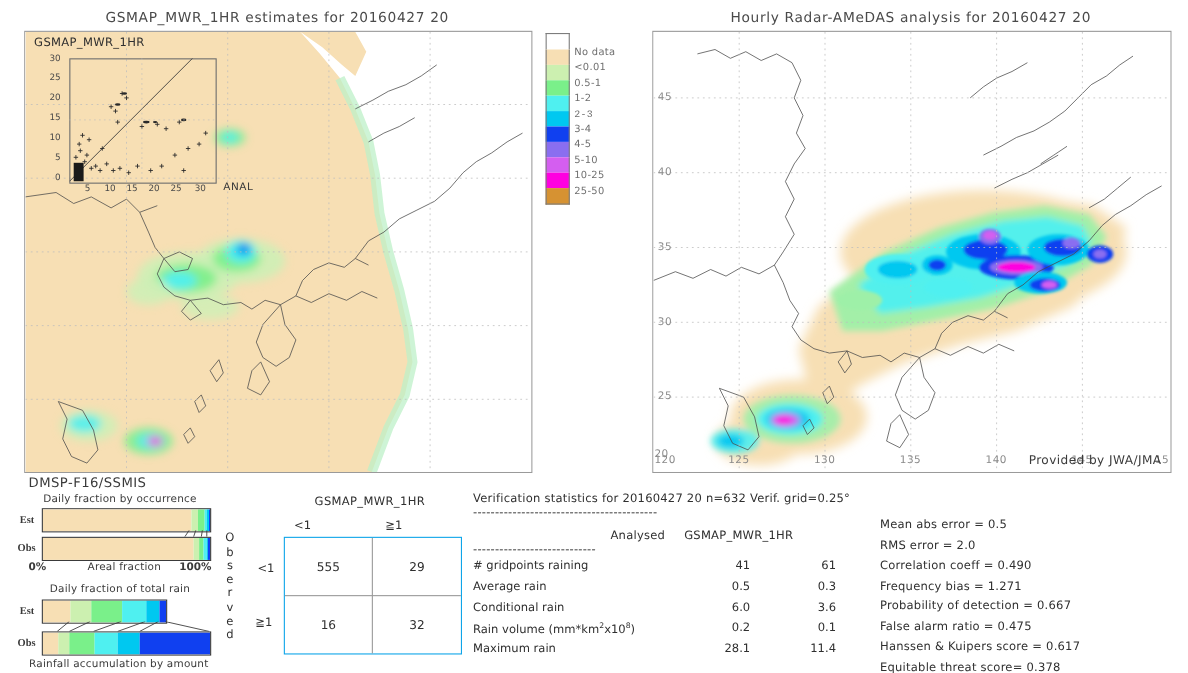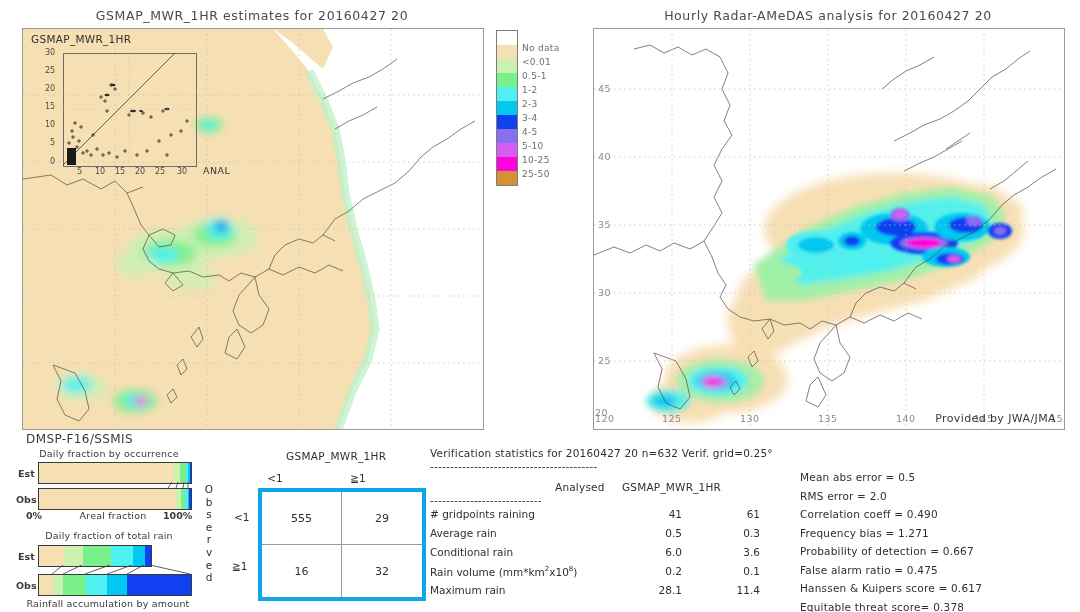--- a/index.html
+++ b/index.html
@@ -28,28 +28,28 @@
   .cb-label{position:absolute;left:26px;font-size:9px;color:#6e6e6e;letter-spacing:.3px;white-space:nowrap;}
   
   .inset{position:absolute;}
   .inset-title{position:absolute;font-size:10.5px;color:#2f2f2f;letter-spacing:.3px;white-space:nowrap;}
   .inset-box{position:absolute;border:1px solid #6d6d6d;}
   .inset-tick{position:absolute;font-size:8px;color:#4a4a4a;}
   .inset-anal{position:absolute;font-size:9.5px;color:#3a3a3a;letter-spacing:.5px;}
   
   .sensor{position:absolute;font-size:12px;color:#3a3a3a;letter-spacing:.4px;white-space:nowrap;margin-left:12px;}
   .minicap{position:absolute;font-size:9.5px;color:#3a3a3a;letter-spacing:.2px;white-space:nowrap;text-align:center;}
-  .barlbl{position:absolute;font-size:9.5px;color:#3a3a3a;font-weight:bold;}
+  .barlbl{position:absolute;font-size:9.5px;color:#3a3a3a;font-weight:bold;font-family:Liberation Serif, serif;}
   .axend{position:absolute;font-size:9.5px;color:#3a3a3a;font-weight:bold;}
   .fracbar{position:absolute;border:1px solid #3a3a3a;display:flex;overflow:hidden;}
   .fracbar div{height:100%;}
   
   .ct-title{position:absolute;font-size:10.5px;color:#2f2f2f;letter-spacing:.3px;white-space:nowrap;}
   .ct-col{position:absolute;font-size:10.5px;color:#2f2f2f;text-align:center;}
-  .ct-grid{position:absolute;border:4px solid #0ea5e9;}
+  .ct-grid{position:absolute;border:1px solid #0ea5e9;}
   .ct-cell{position:absolute;display:flex;align-items:center;justify-content:center;font-size:11px;color:#2f2f2f;}
   .ct-vline{position:absolute;border-left:1px solid #9a9a9a;top:0;bottom:0;}
   .ct-hline{position:absolute;border-top:1px solid #9a9a9a;left:0;right:0;}
   .ct-rowlbl{position:absolute;font-size:10.5px;color:#2f2f2f;}
   .obs-letters{position:absolute;font-size:10.5px;color:#2f2f2f;line-height:12.6px;text-align:center;}
   
   .stat-line{position:absolute;font-size:10.5px;color:#2f2f2f;letter-spacing:.2px;white-space:nowrap;}
   .dash{position:absolute;font-size:10.5px;color:#2f2f2f;white-space:nowrap;letter-spacing:.2px;overflow:hidden;}
   .srow-name{position:absolute;font-size:10.5px;color:#2f2f2f;white-space:nowrap;}
   .srow-v1,.srow-v2{position:absolute;font-size:10.5px;color:#2f2f2f;text-align:right;}
@@ -190,21 +190,21 @@
     <div class="cb-cell first" style="height: 14px; background: rgb(255, 255, 255);"></div>
     <div class="cb-cell" style="height: 14px; background: rgb(247, 223, 180);"></div>
     <div class="cb-label" style="top: 13px;">No data</div>
     <div class="cb-cell" style="height: 14px; background: rgb(204, 240, 176);"></div>
     <div class="cb-label" style="top: 27px;">&lt;0.01</div>
     <div class="cb-cell" style="height: 14px; background: rgb(122, 240, 138);"></div>
     <div class="cb-label" style="top: 41px;">0.5-1</div>
     <div class="cb-cell" style="height: 14px; background: rgb(79, 240, 240);"></div>
     <div class="cb-label" style="top: 55px;">1-2</div>
     <div class="cb-cell" style="height: 14px; background: rgb(0, 200, 240);"></div>
-    <div class="cb-label" style="top: 69px;">2-3</div>
+    <div class="cb-label" style="top: 69px; font-family: Liberation Mono, monospace;">2-3</div>
     <div class="cb-cell" style="height: 14px; background: rgb(16, 64, 240);"></div>
     <div class="cb-label" style="top: 83px;">3-4</div>
     <div class="cb-cell" style="height: 14px; background: rgb(138, 110, 240);"></div>
     <div class="cb-label" style="top: 97px;">4-5</div>
     <div class="cb-cell" style="height: 14px; background: rgb(212, 94, 240);"></div>
     <div class="cb-label" style="top: 111px;">5-10</div>
     <div class="cb-cell" style="height: 14px; background: rgb(255, 0, 224);"></div>
     <div class="cb-label" style="top: 125px;">10-25</div>
     <div class="cb-cell last" style="height: 14px; background: rgb(214, 146, 50);"></div>
     <div class="cb-label" style="top: 139px;">25-50</div>

